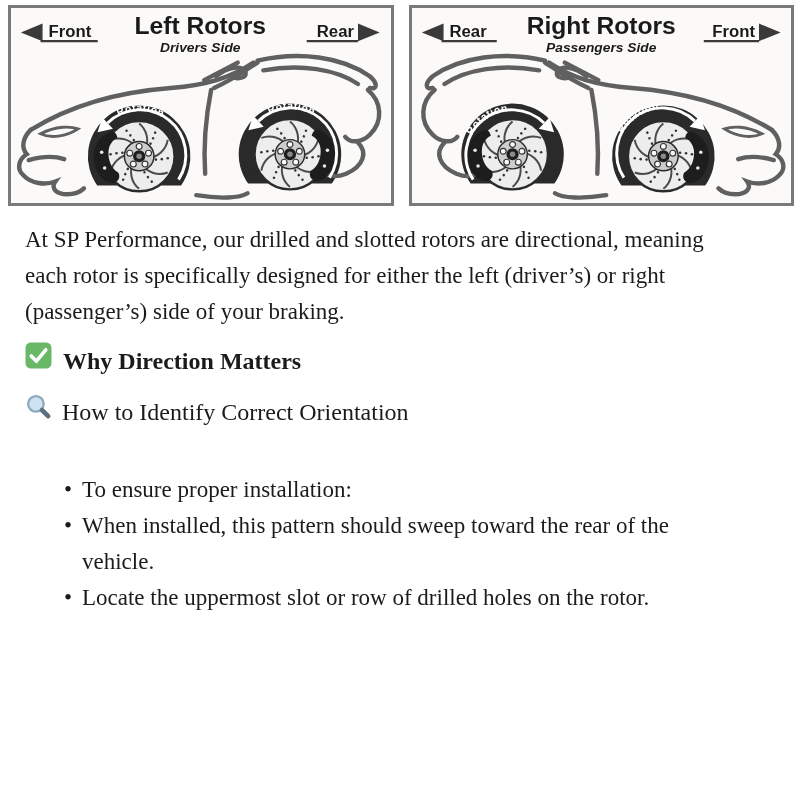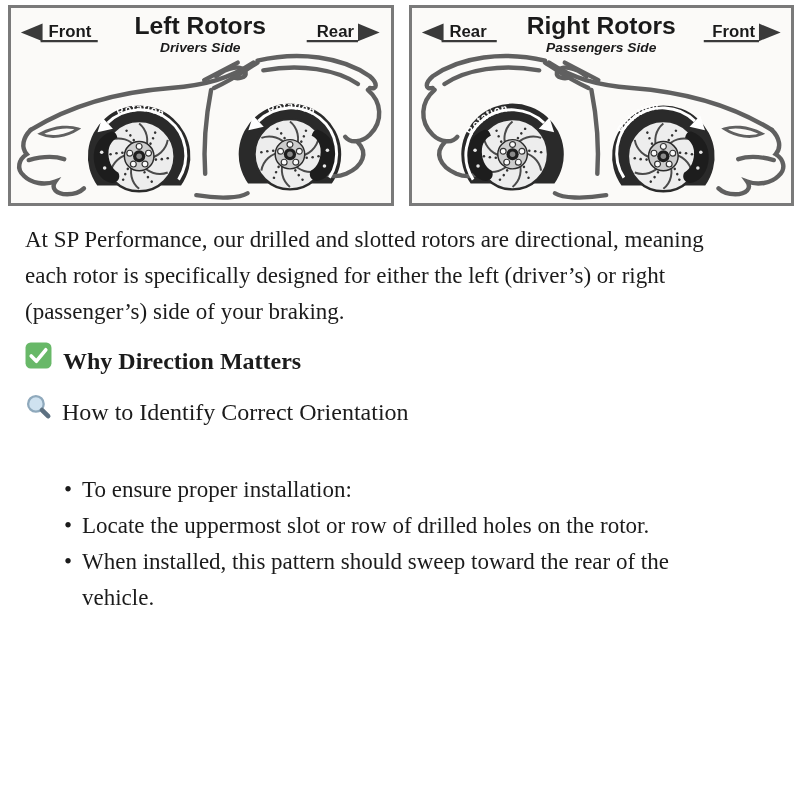--- a/index.html
+++ b/index.html
@@ -209,16 +209,16 @@
       <svg class="mag" viewBox="0 0 26 26">
           <circle cx="10.5" cy="10.5" r="7.5" fill="#cfe2f0" stroke="#8fa9bc" stroke-width="2.2"></circle>
           <line x1="16.4" y1="16.4" x2="22.3" y2="22.3" stroke="#5d7181" stroke-width="4.5" stroke-linecap="round"></line>
         </svg>
     </span>
     <span>How to Identify Correct Orientation</span>
   </h2>
 
   <ul class="last">
     <li>To ensure proper installation:</li>
+    <li>When installed, this pattern should sweep toward the rear of the vehicle.</li>
     <li>Locate the uppermost slot or row of drilled holes on the rotor.</li>
-    <li>When installed, this pattern should sweep toward the rear of the vehicle.</li>
   </ul>
 </div>
 
 </body></html>

